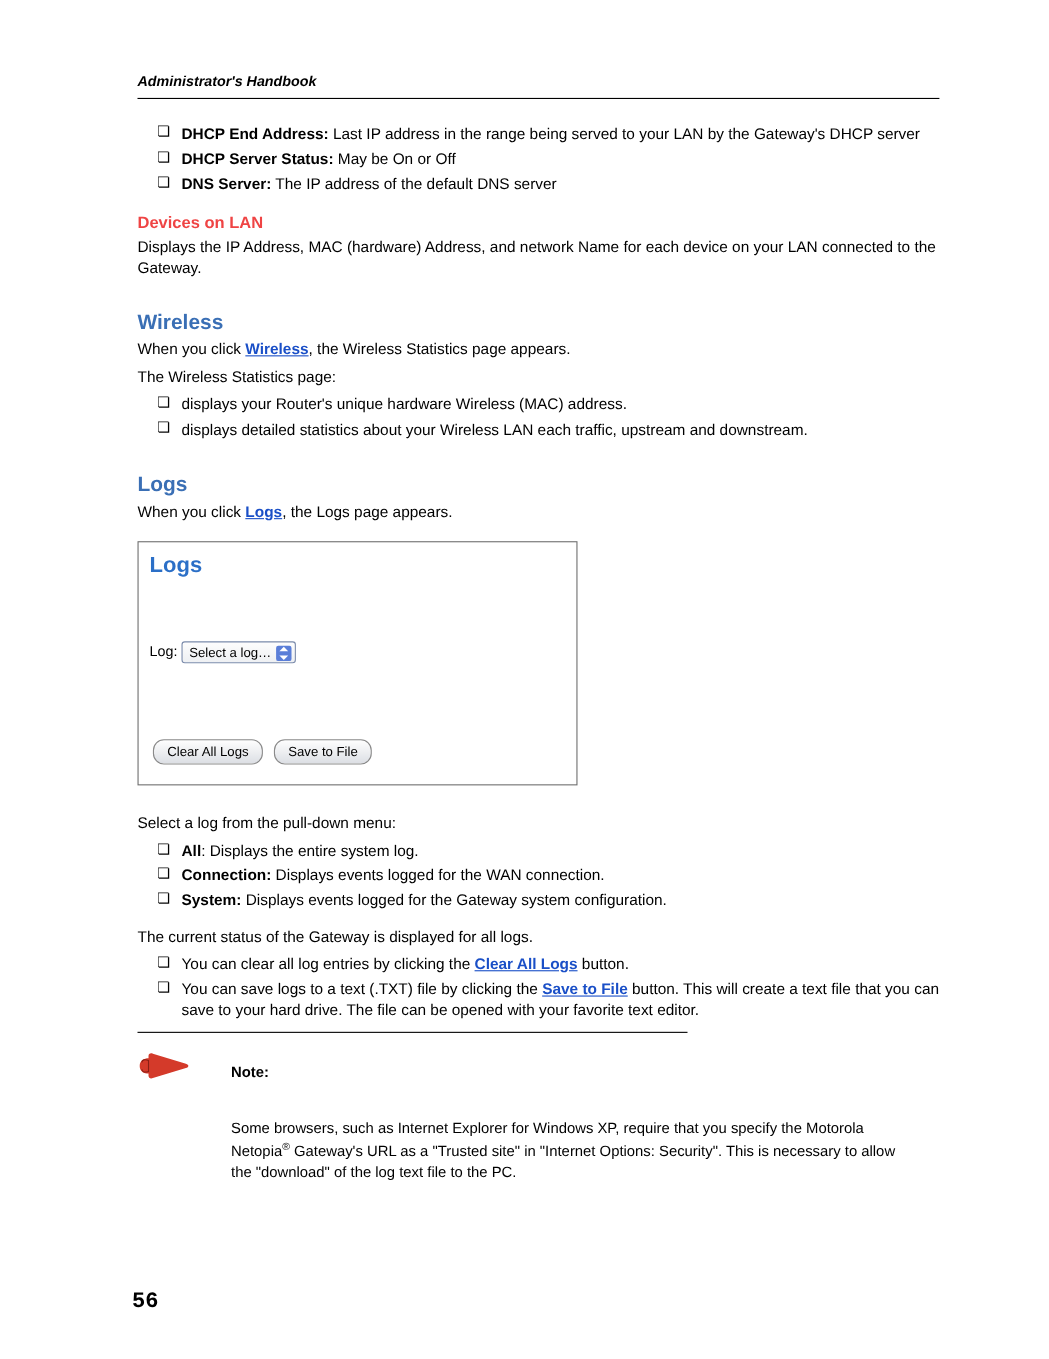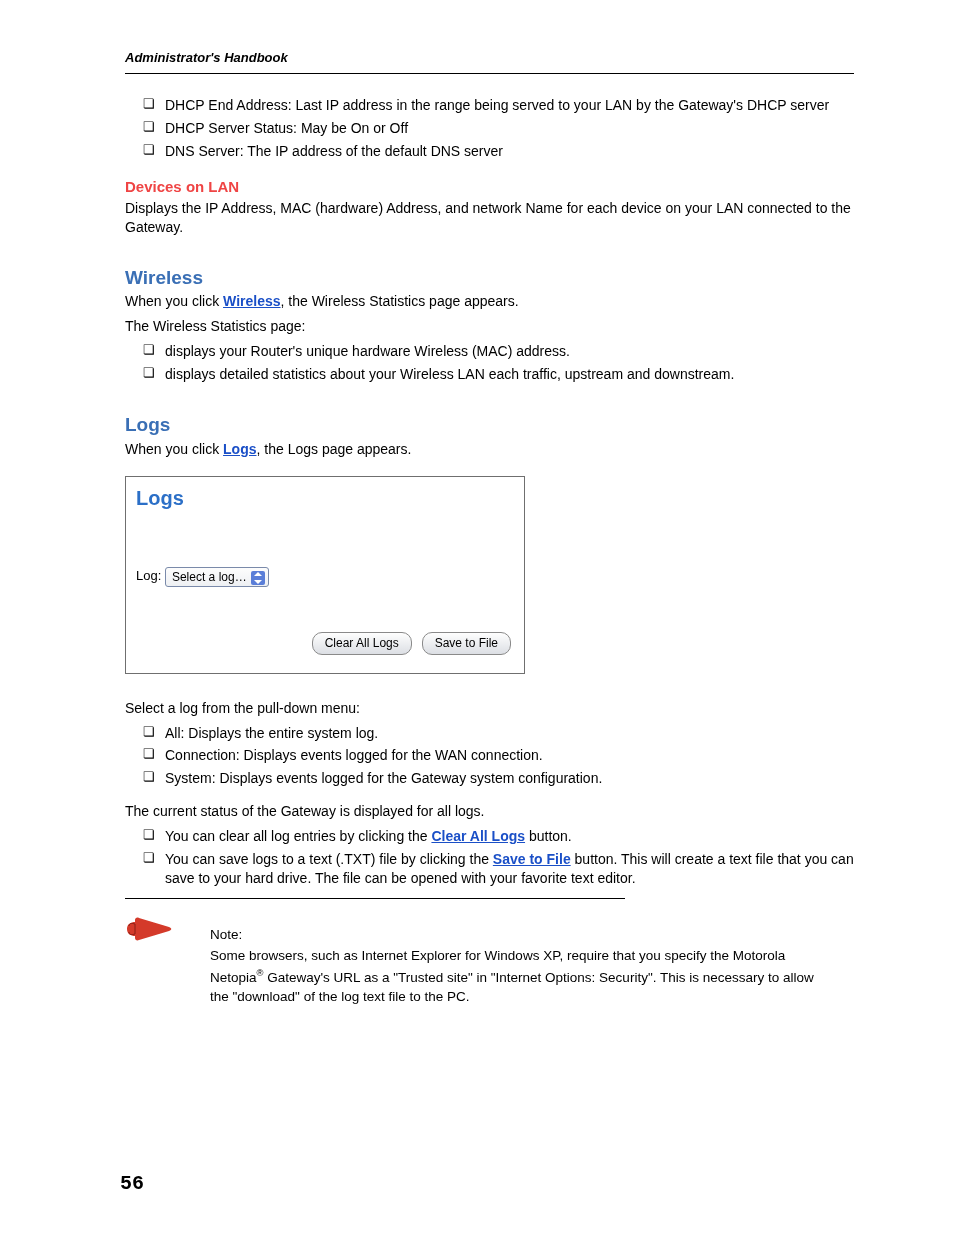--- a/index.html
+++ b/index.html
@@ -7,21 +7,21 @@
     margin: 0;
     padding: 0;
     background: #fff;
     color: #000;
   }
   .page {
     width: 954px;
     height: 1235px;
     position: relative;
     box-sizing: border-box;
-    padding: 50px 100px 40px 125px;
+    padding: 66px 100px 40px 125px;
   }
   .header {
     font-style: italic;
     font-weight: bold;
     font-size: 13px;
     margin-bottom: 8px;
   }
   .rule {
     border: none;
     border-top: 1px solid #000;
@@ -42,21 +42,21 @@
     margin: 4px 0;
   }
   ul.checklist > li::before {
     content: "❏";
     position: absolute;
     left: 0;
     top: 0;
     font-size: 13px;
     line-height: 1.3;
   }
-  .bold { font-weight: normal; }
+  .bold { font-weight: bold; }
   .subhead {
     color: #ef4444;
     font-weight: bold;
     font-size: 15px;
     margin-top: 16px;
     margin-bottom: 2px;
   }
   .section-head {
     color: #3a6fb5;
     font-weight: bold;
@@ -112,22 +112,22 @@
     content: "";
     position: absolute;
     left: 3px;
     width: 0; height: 0;
     border-left: 4px solid transparent;
     border-right: 4px solid transparent;
   }
   .select-caret::before { top: 1px; border-bottom: 4px solid #fff; }
   .select-caret::after  { bottom: 1px; border-top: 4px solid #fff; }
   .panel-buttons {
-    text-align: right;
-    margin-top: 45px;
+    text-align: left;
+    margin-top: 69px;
   }
   .osx-btn {
     display: inline-block;
     border: 1px solid #8a8a8a;
     border-radius: 10px;
     background: linear-gradient(#fefefe, #dcdfe4);
     font-size: 12px;
     padding: 2px 12px;
     margin: 0 3px;
     cursor: pointer;
@@ -147,22 +147,22 @@
     flex-shrink: 0;
     padding-top: 3px;
   }
   .note-body {
     font-size: 13.5px;
     line-height: 1.45;
     padding-left: 25px;
     width: 610px;
   }
   .note-label {
-    font-weight: normal;
-    margin-bottom: 2px;
+    font-weight: bold;
+    margin-bottom: 32px;
     margin-top: 14px;
   }
   sup { font-size: 0.7em; }
   .page-num {
     position: absolute;
     bottom: 40px;
     left: 120px;
     font-family: Liberation Mono, monospace;
     font-weight: bold;
     font-size: 20px;

